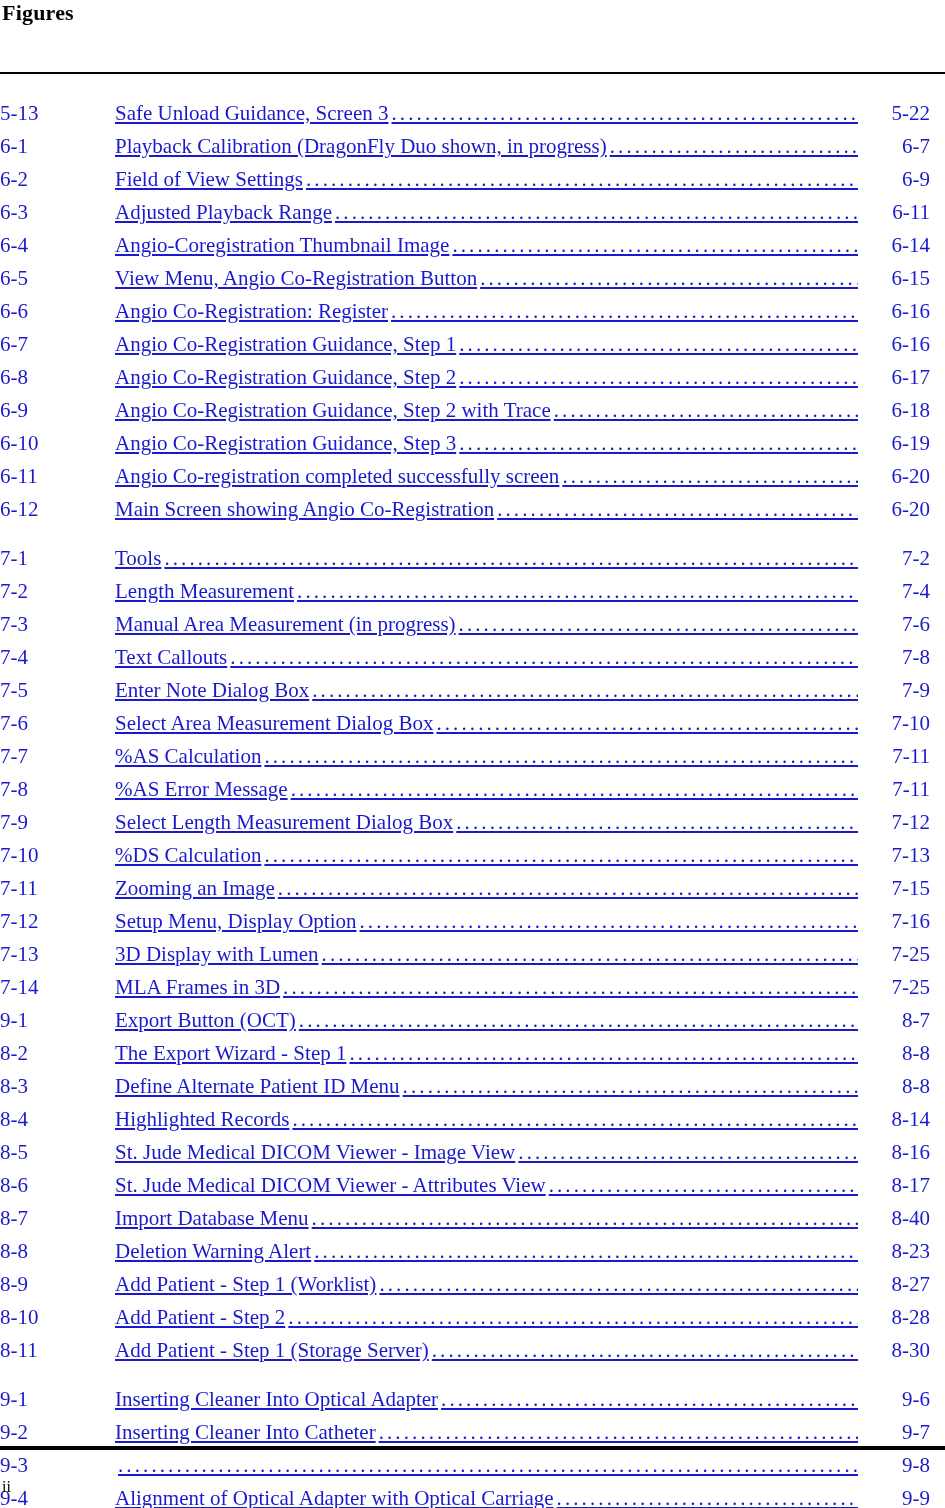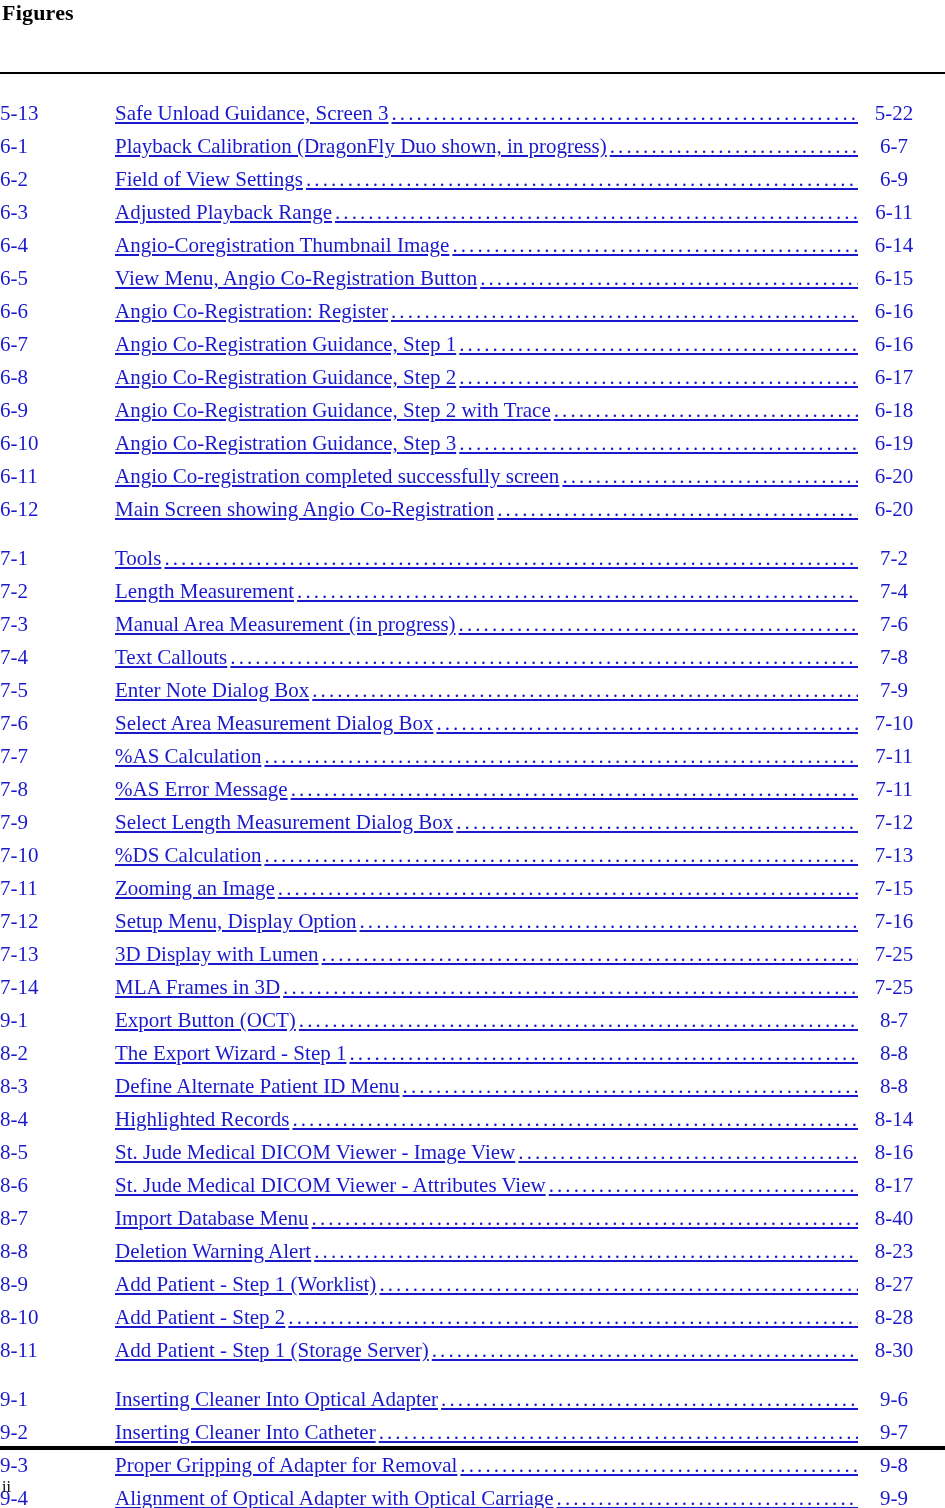--- a/index.html
+++ b/index.html
@@ -94,21 +94,21 @@
     overflow: hidden;
     color: #1a1acc;
     letter-spacing: 3.1px;
     padding-left: 3px;
     white-space: nowrap;
     font-size: 21px;
   }
   .fig-page {
     flex: 0 0 auto;
     width: 72px;
-    text-align: center;
+    text-align: right;
     padding-right: 15px;
     color: #1a1acc;
   }
 
   
   #footer-page-number {
     position: absolute;
     left: 2px;
     top: 1474px;
     font-family: "Liberation Serif", "DejaVu Serif", serif;
@@ -447,21 +447,20 @@
         <span class="fig-num">9-2</span>
         <span class="fig-title-wrap">
           <span class="fig-title">Inserting Cleaner Into Catheter</span>
           <span class="fig-leader">...........................................................................................................................................</span>
         </span>
         <span class="fig-page">9-7</span>
       </div>
       <div class="fig-row">
         <span class="fig-num">9-3</span>
         <span class="fig-title-wrap">
-          <span class="fig-title">Proper Gripping of Adapter for Removal</span>
           <span class="fig-leader">...........................................................................................................................................</span>
         </span>
         <span class="fig-page">9-8</span>
       </div>
       <div class="fig-row">
         <span class="fig-num">9-4</span>
         <span class="fig-title-wrap">
           <span class="fig-title">Alignment of Optical Adapter with Optical Carriage</span>
           <span class="fig-leader">...........................................................................................................................................</span>
         </span>

